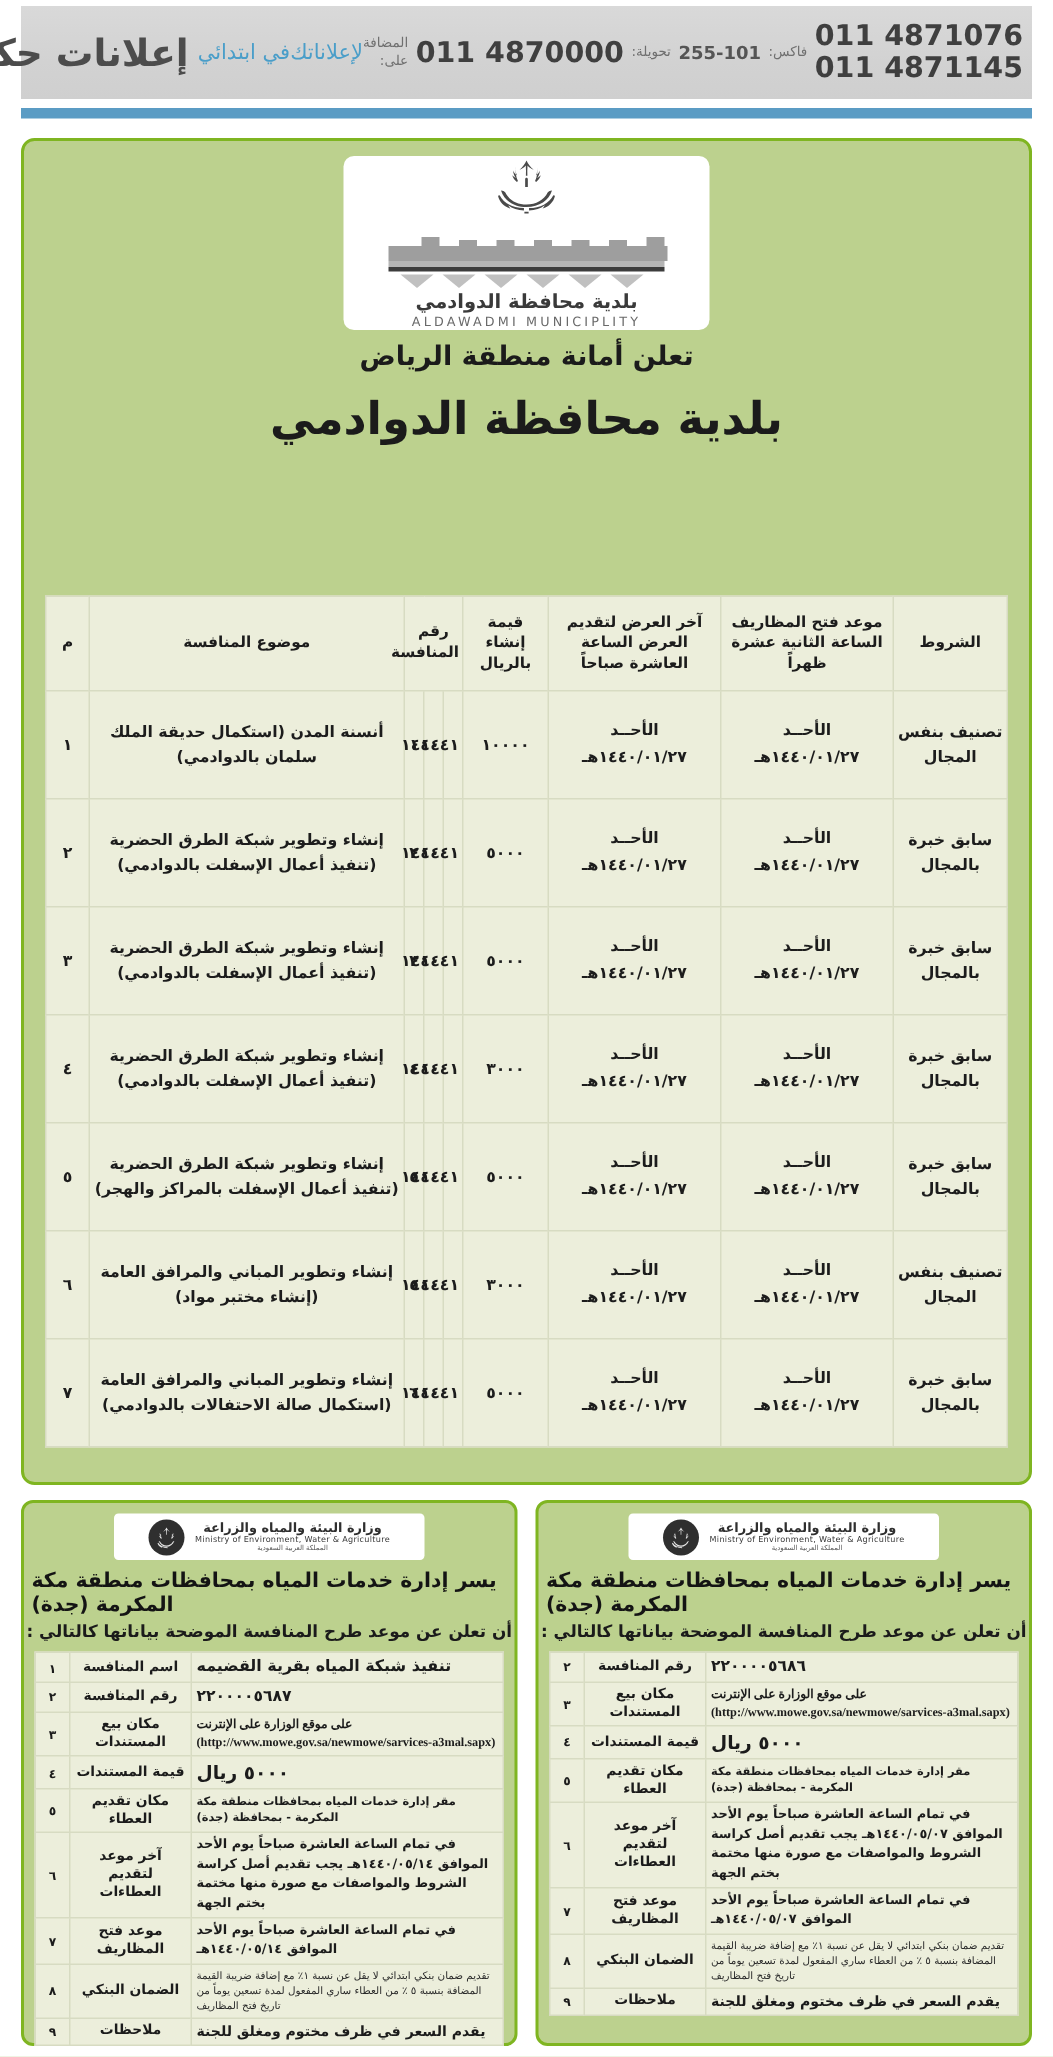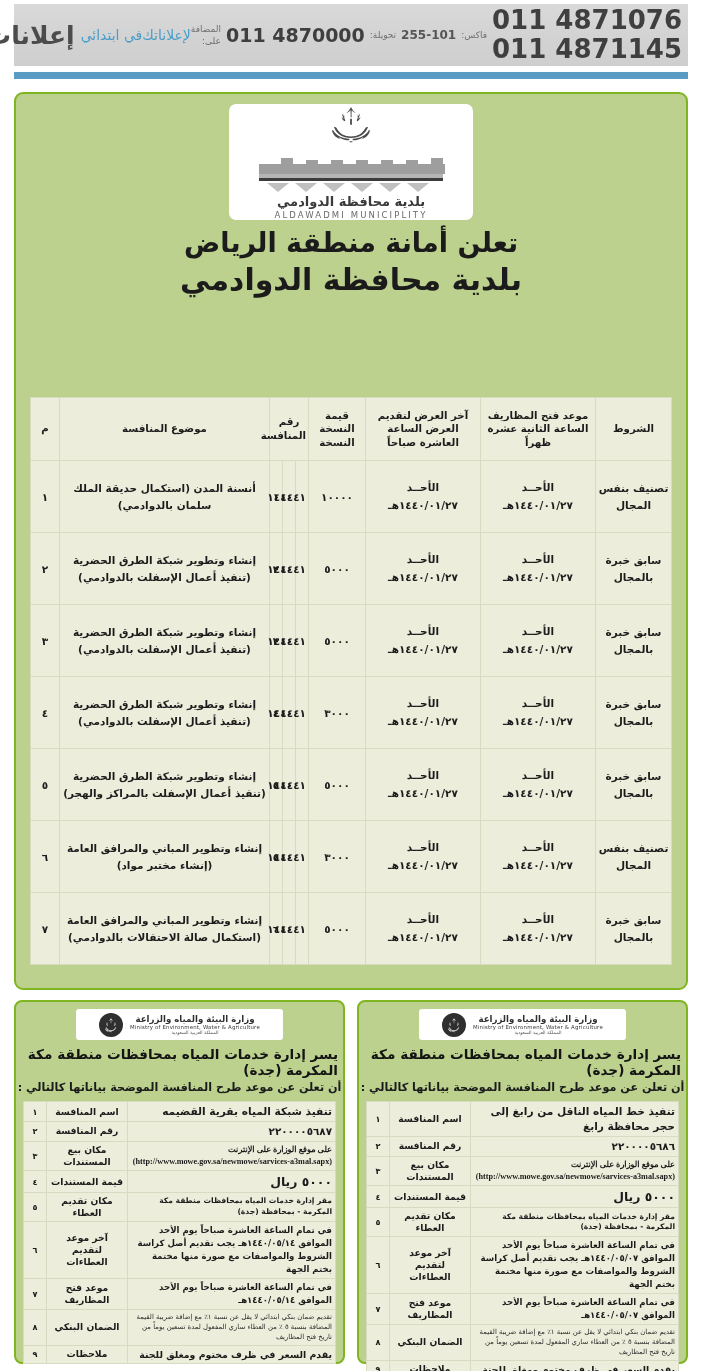--- a/index.html
+++ b/index.html
@@ -62,21 +62,21 @@
   .ext {
     font-size: 12px; font-weight: bold; color: #555; direction: ltr;
     white-space: nowrap;
   }
   .ext-lbl { font-size: 9px; color: #6f6f6f; white-space: nowrap; }
   .fax-stack {
     display: flex; flex-direction: column; line-height: 1.12;
     direction: ltr; align-items: flex-start;
   }
   .fax-stack .num {
-    font-size: 26px; font-weight: bold; color: #3f3f3f;
+    font-size: 19px; font-weight: bold; color: #3f3f3f;
     font-family: "DejaVu Sans", sans-serif; white-space: nowrap; text-align: right;
   }
   .blue-rule {
     position: absolute; left: 14px; top: 72px;
     width: 674px; height: 7px; background: #5b9cc4;
   }
 
   
   .panel {
     position: absolute;
@@ -104,21 +104,21 @@
     letter-spacing: 1px; margin-top: 1px;
   }
   .logo-en {
     font-size: 8.5px; color: #6a6a6a; letter-spacing: 2.1px;
     direction: ltr; font-family: "DejaVu Sans", sans-serif;
   }
 
   .headline-1 {
     position: absolute; top: 133px; left: 0; right: 0;
     text-align: center;
-    font-size: 27px; font-weight: bold; color: #1b1b1b;
+    font-size: 18px; font-weight: bold; color: #1b1b1b;
     letter-spacing: 0px;
   }
   .headline-2 {
     position: absolute; top: 168px; left: 0; right: 0;
     text-align: center;
     font-size: 30px; font-weight: bold; color: #1b1b1b;
   }
   .lede {
     position: absolute; top: 212px; left: 20px; right: 20px;
     text-align: center;
@@ -193,41 +193,41 @@
   }
   .minlogo-txt {
     display: flex; flex-direction: column; align-items: center;
     line-height: 1.18;
   }
   .ml-ar { font-size: 8.6px; font-weight: bold; color: #2f2f2f; }
   .ml-en { font-size: 5.4px; color: #3a3a3a; direction: ltr; letter-spacing: .2px;}
   .ml-ar2 { font-size: 4.6px; color: #555; }
 
   .bot-title {
-    margin-top: 6px; text-align: right;
+    margin-top: 6px; text-align: left;
     font-size: 13.6px; font-weight: bold; color: #141414;
     padding: 0 5px;
   }
   .bot-sub {
     margin-top: 3px; text-align: center;
     font-size: 11.2px; font-weight: bold; color: #1b1b1b;
   }
   .subtable-wrap { margin: 7px 7px 0; }
   table.subtable {
     width: 100%; border-collapse: collapse; table-layout: fixed;
     background: #eceedb; border: 1px solid #c9cdb0;
   }
   table.subtable td {
     border: 1px solid #d7dbc2;
     vertical-align: middle; color: #1b1b1b;
     padding: 2px 3px;
   }
   .s-idx { width: 16px; text-align: center; font-size: 8.2px; font-weight: bold; }
   .s-lbl { width: 74px; text-align: center; font-size: 9.2px; font-weight: bold; line-height: 1.3; }
-  .s-val { text-align: right; font-size: 9px; font-weight: bold; line-height: 1.42; }
+  .s-val { text-align: left; font-size: 9px; font-weight: bold; line-height: 1.42; }
   .s-val.url { font-size: 8.2px; direction: ltr; font-family: "Liberation Serif", serif; }
   .s-val.big { font-size: 12.4px; }
   .s-val.tiny { font-size: 6.9px; line-height: 1.5; font-weight: normal; color: #2a2a2a;}
   .s-val.name { font-size: 10.6px; }
   .s-val.num  { font-size: 10.4px; letter-spacing: .6px; }
   .s-val.note { font-size: 9.4px; }
   .s-val.place{ font-size: 7.6px; }
   .s-val.dt   { font-size: 8.6px; line-height: 1.5; }
 </style>
 </head>
@@ -299,21 +299,21 @@
   <div class="headline-1">تعلن أمانة منطقة الرياض</div>
   <div class="headline-2">بلدية محافظة الدوادمي</div>
 
   <div class="maintable-wrap">
     <table class="maintable">
       <thead>
         <tr>
           <th class="c-cond">الشروط</th>
           <th class="c-open">موعد فتح المظاريف الساعة الثانية عشرة ظهراً</th>
           <th class="c-date">آخر العرض لتقديم العرض الساعة العاشرة صباحاً</th>
-          <th class="c-val">قيمة النسخة النسخة</th>
+          <th class="c-val">قيمة إنشاء بالريال</th>
           <th class="c-numA" colspan="3">رقم المنافسة</th>
           <th class="c-sub">موضوع المنافسة</th>
           <th class="c-no">م</th>
         </tr>
       </thead>
       <tbody id="maintable-body">
           <tr>
             <td class="c-cond cond">تصنيف بنفس المجال</td>
             <td class="c-open dcell">
               <div class="d1">الأحــد</div>
@@ -455,25 +455,20 @@
       <span class="ml-en">Ministry of Environment, Water &amp; Agriculture</span>
       <span class="ml-ar2">المملكة العربية السعودية</span>
     </div>
   </div>
   <div class="bot-title">يسر إدارة خدمات المياه بمحافظات منطقة مكة المكرمة (جدة)</div>
   <div class="bot-sub">أن تعلن عن موعد طرح المنافسة الموضحة بياناتها كالتالي :</div>
   <div class="subtable-wrap">
     <table class="subtable">
       <tbody id="subtable-right">
           <tr>
-            <td class="s-val name">تنفيذ خط المياه الناقل من رابغ إلى حجر محافظة رابغ</td>
-            <td class="s-lbl">اسم المنافسة</td>
-            <td class="s-idx">١</td>
-          </tr>
-          <tr>
             <td class="s-val num">٢٢٠٠٠٠٥٦٨٦</td>
             <td class="s-lbl">رقم المنافسة</td>
             <td class="s-idx">٢</td>
           </tr>
           <tr>
             <td class="s-val url">
               <div>على موقع الوزارة على الإنترنت</div>
               <div class="url">(http://www.mowe.gov.sa/newmowe/sarvices-a3mal.sapx)</div>
             </td>
             <td class="s-lbl">مكان بيع المستندات</td>

